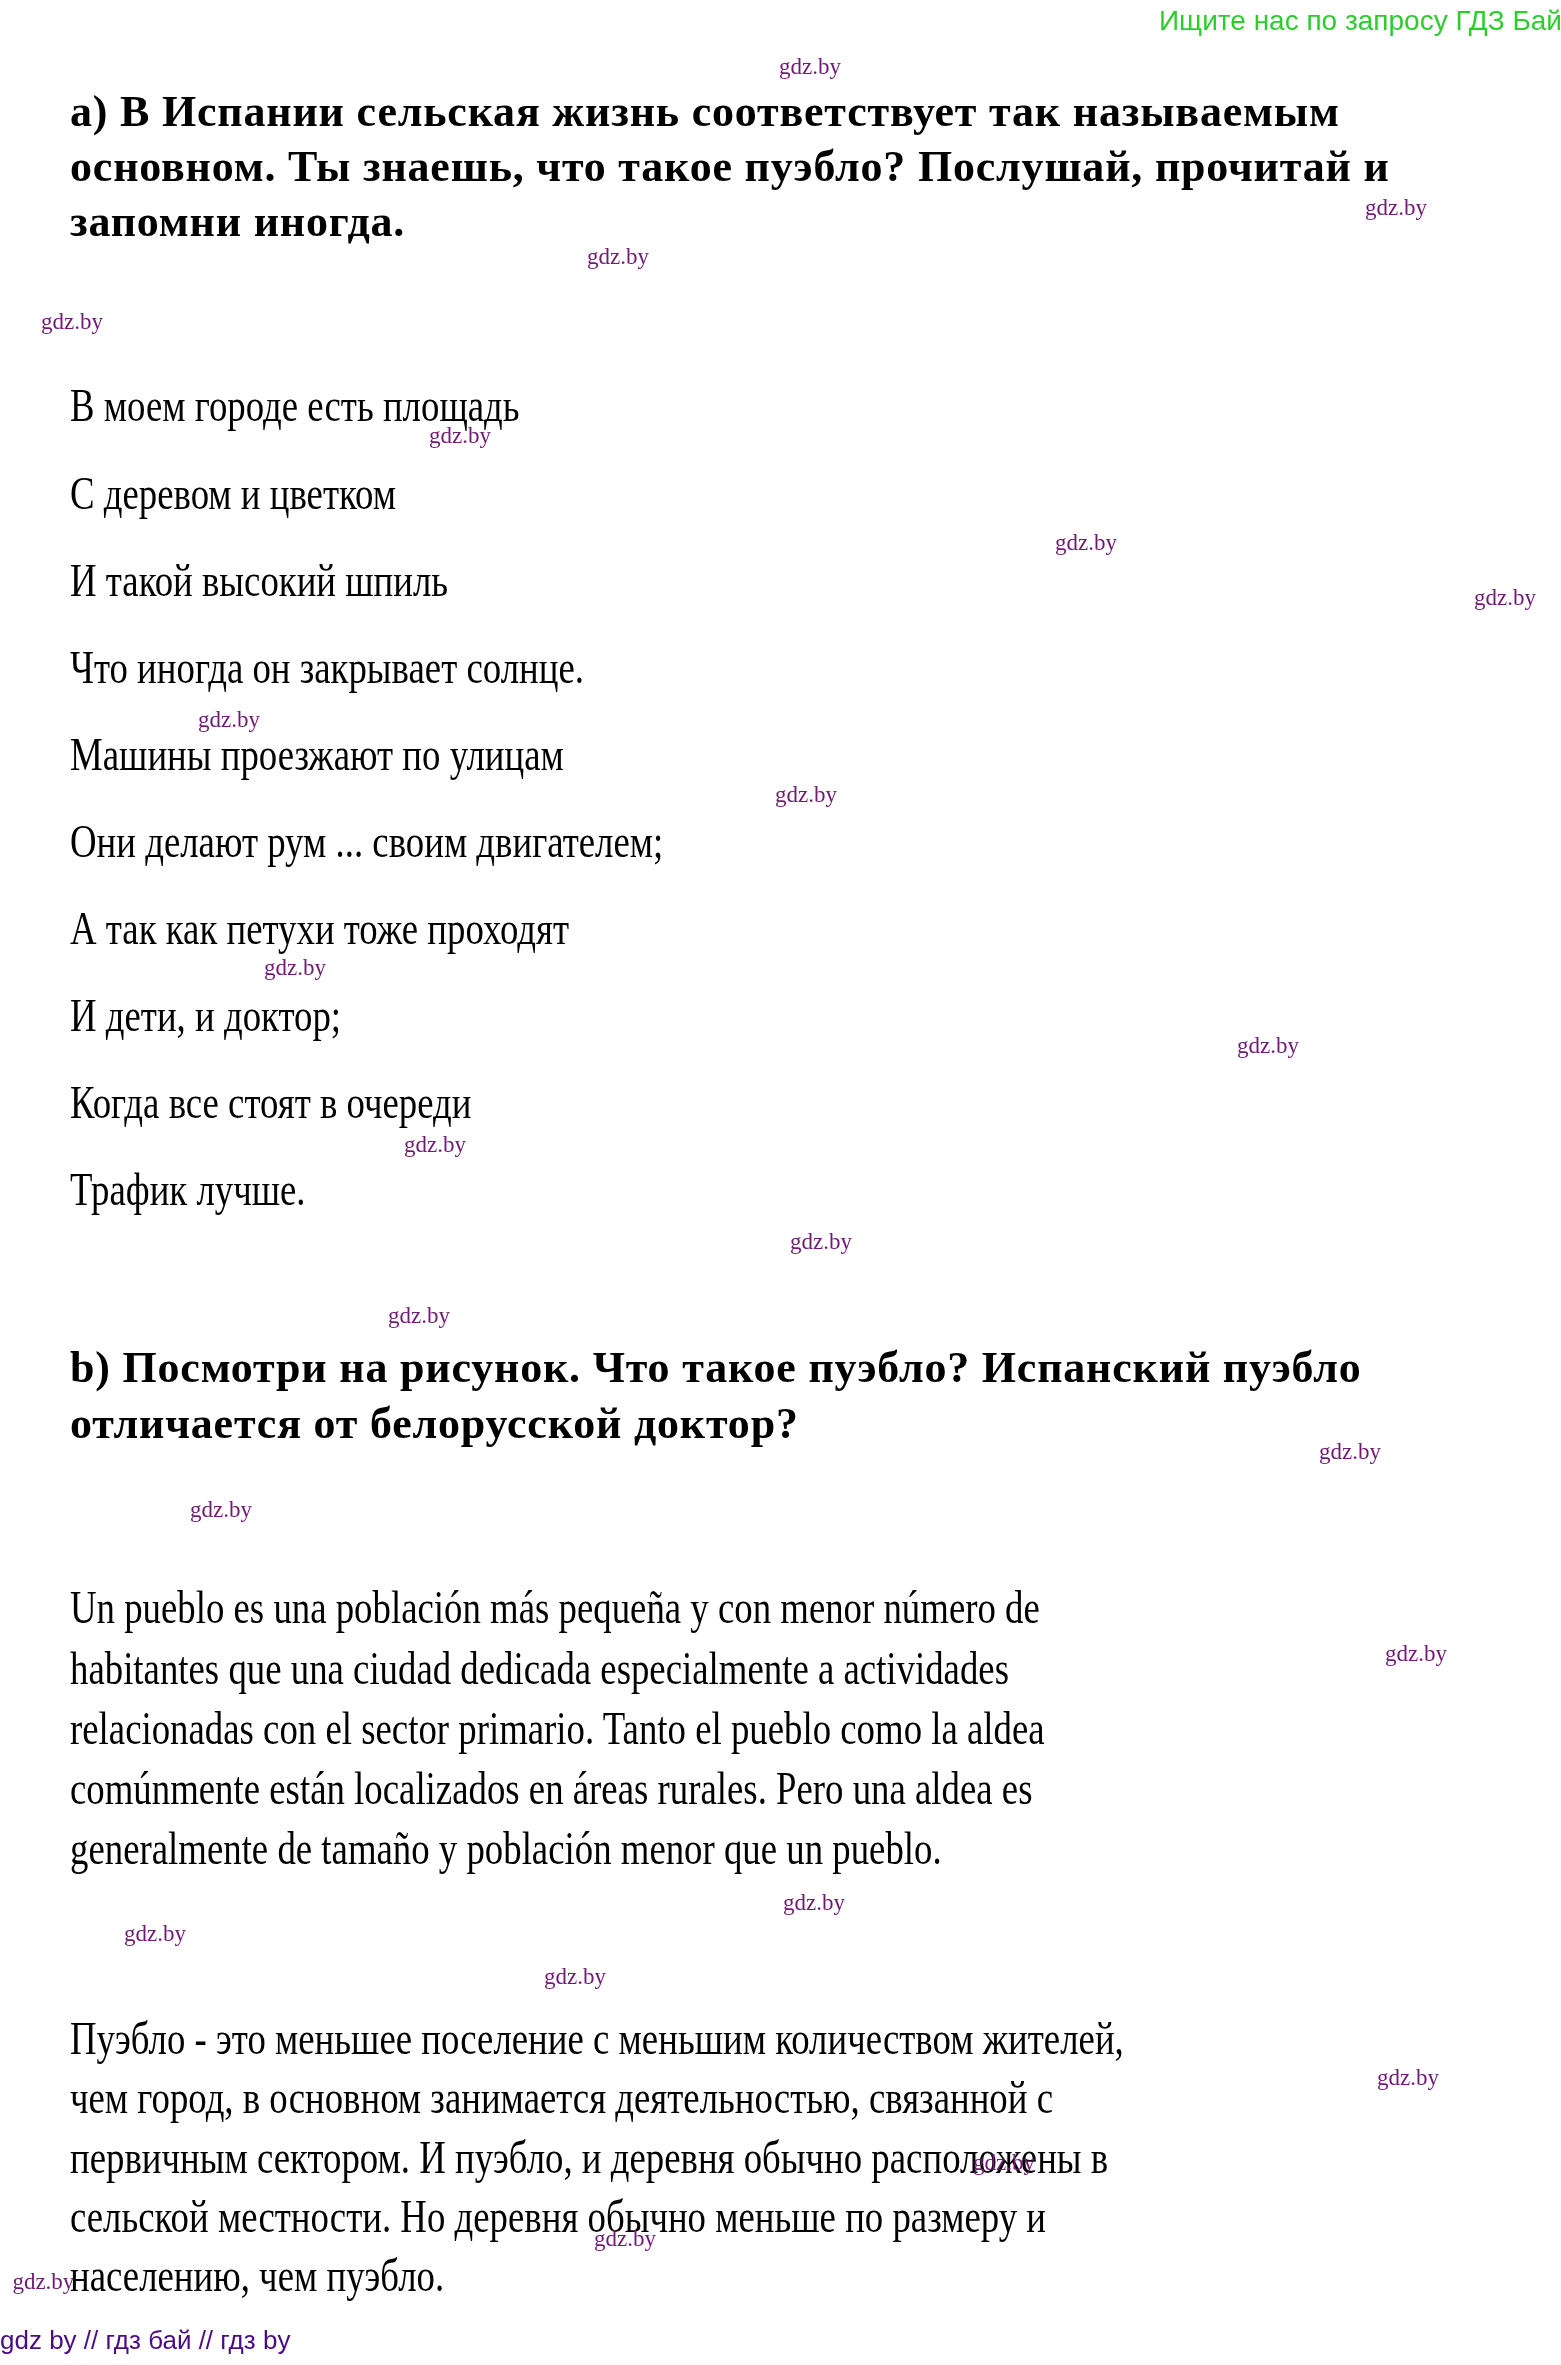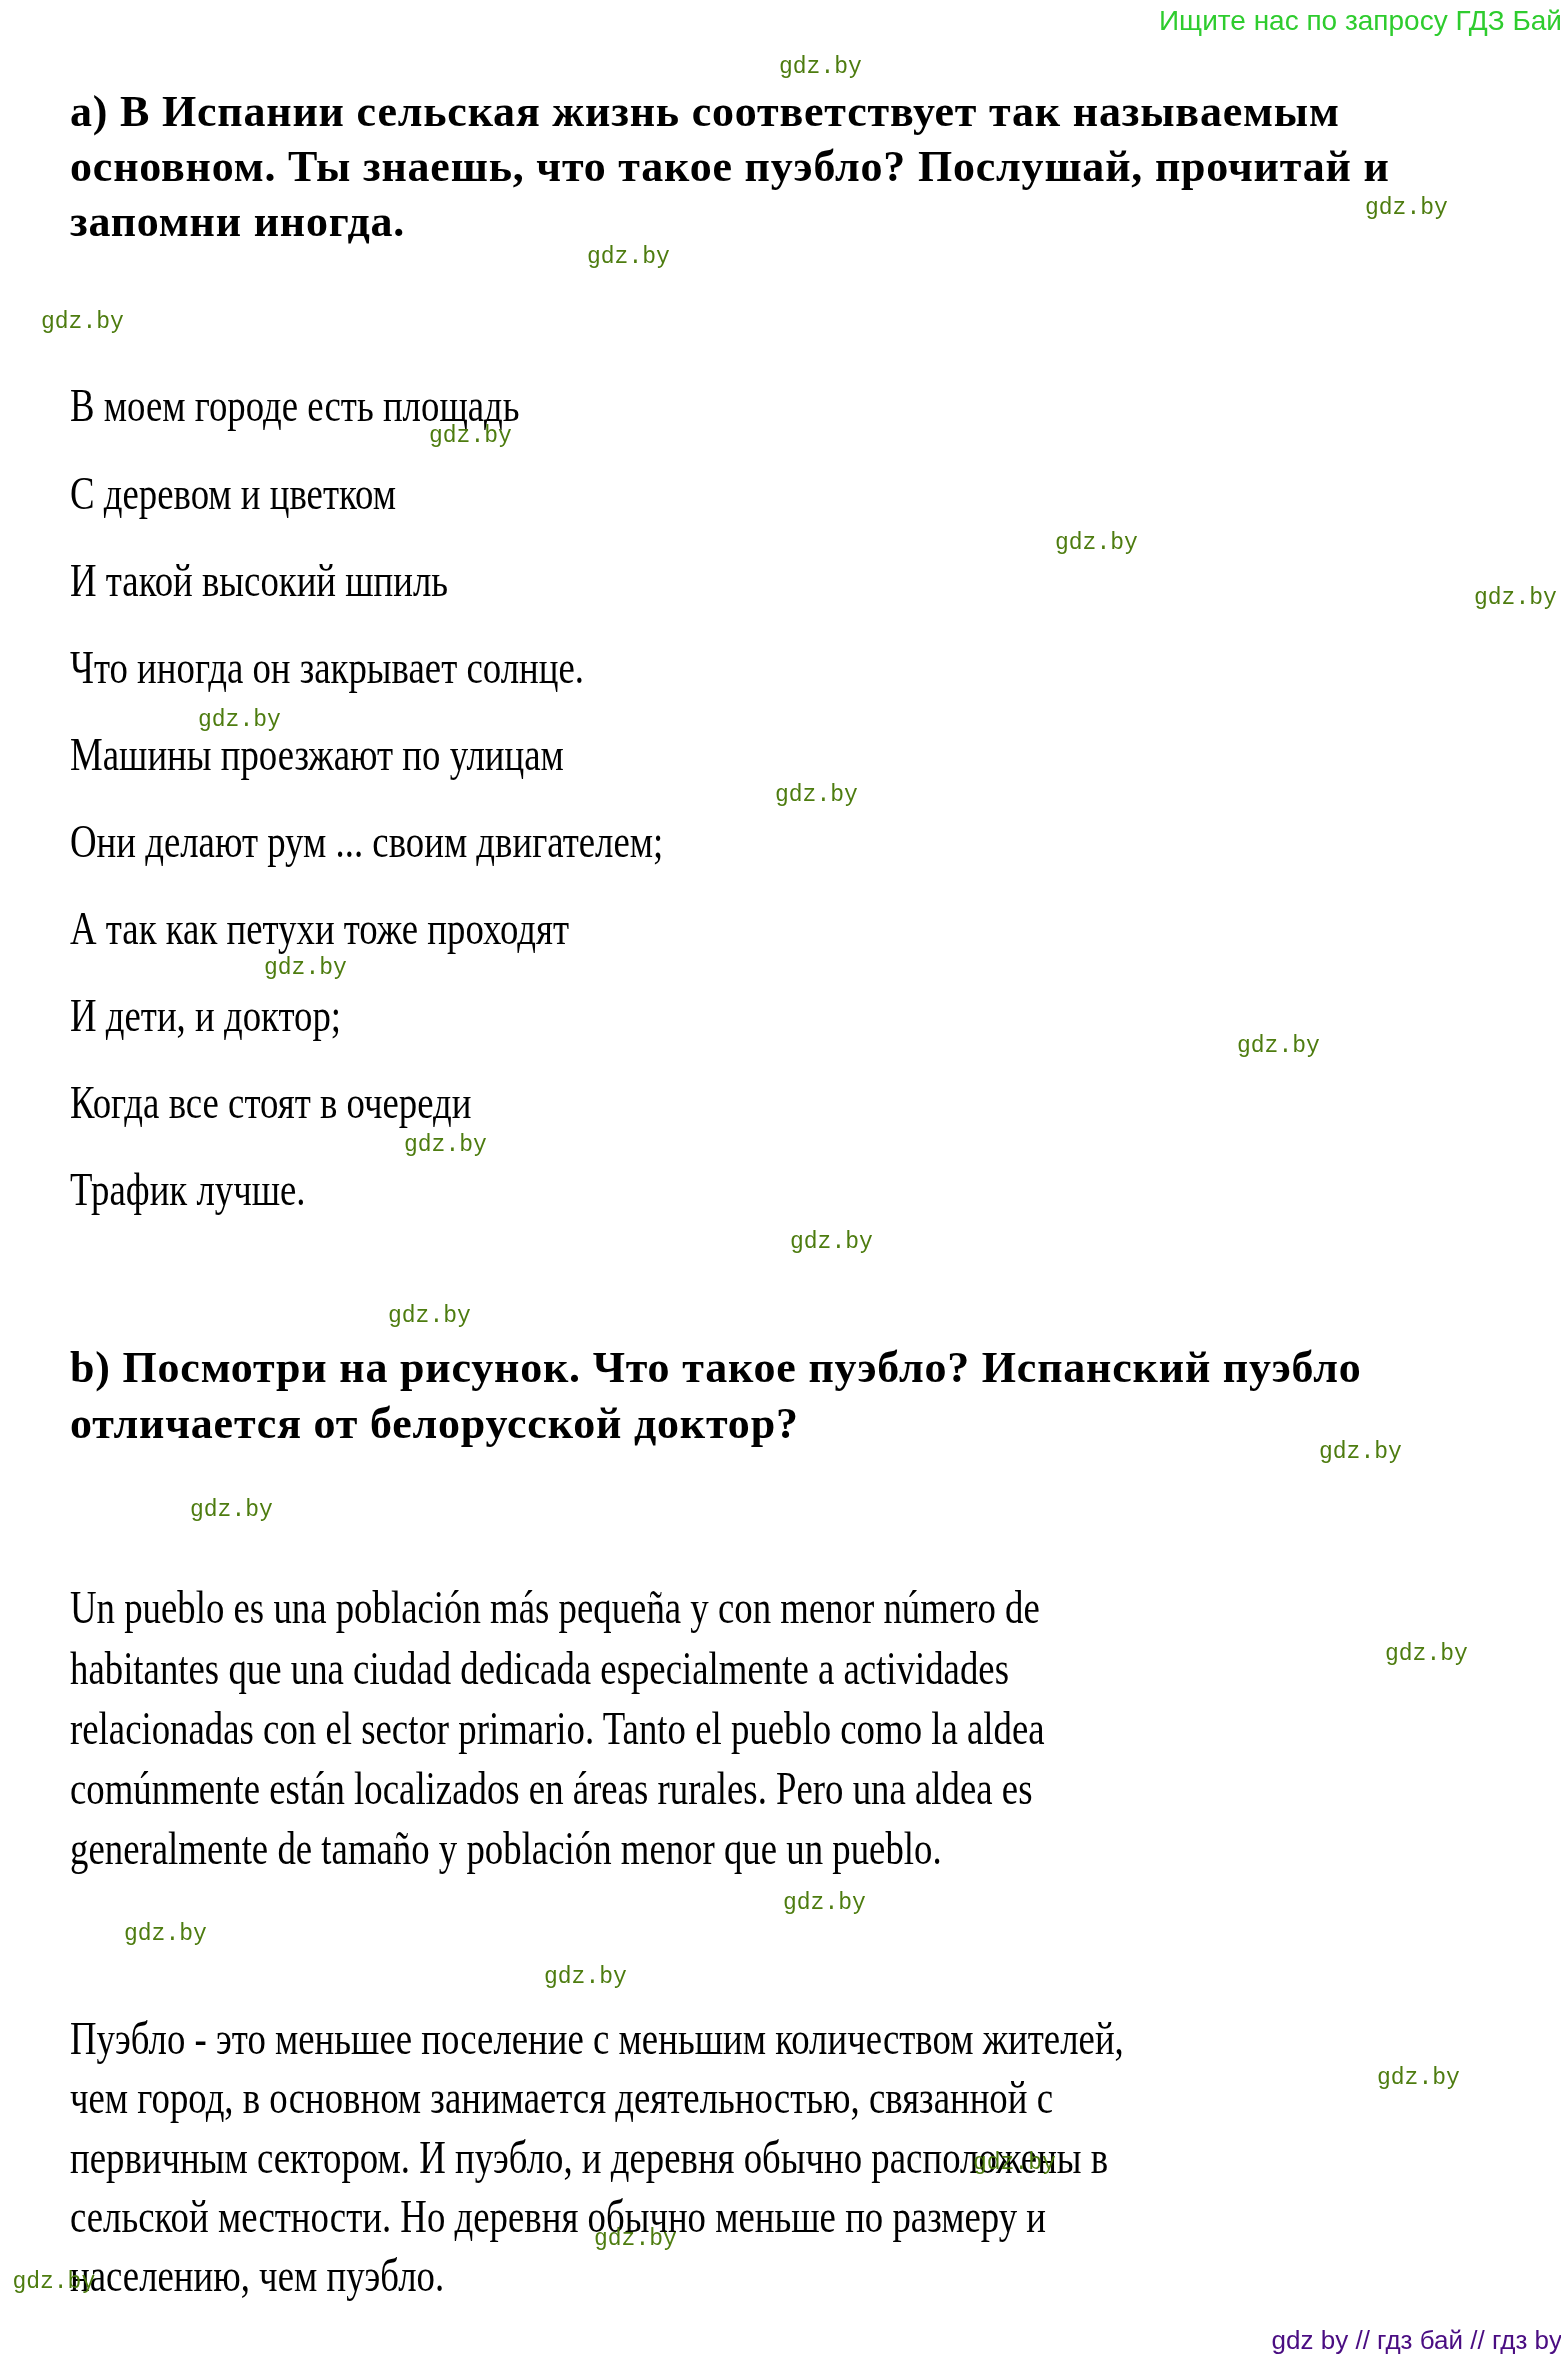--- a/index.html
+++ b/index.html
@@ -36,31 +36,31 @@
     left: 70px;
     font-family: "Liberation Serif", serif;
     font-size: 46px;
     color: #000000;
     white-space: nowrap;
     transform: scaleX(0.8);
     transform-origin: 0 0;
   }
   .wm {
     position: absolute;
-    font-family: Liberation Mono, monospace;
+    font-family: Liberation Serif, serif;
     font-size: 23px;
-    color: #4d7c0f;
+    color: #701a75;
     white-space: nowrap;
   }
   .footer {
     position: absolute;
     top: 2325px;
     left: 0;
     width: 100%;
-    text-align: right;
+    text-align: left;
     font-family: "Liberation Sans", sans-serif;
     font-size: 26px;
     color: #4a0d82;
     white-space: nowrap;
   }
 </style>
 </head>
 <body>
 
 <div class="promo">Ищите нас по запросу ГДЗ Бай</div>

